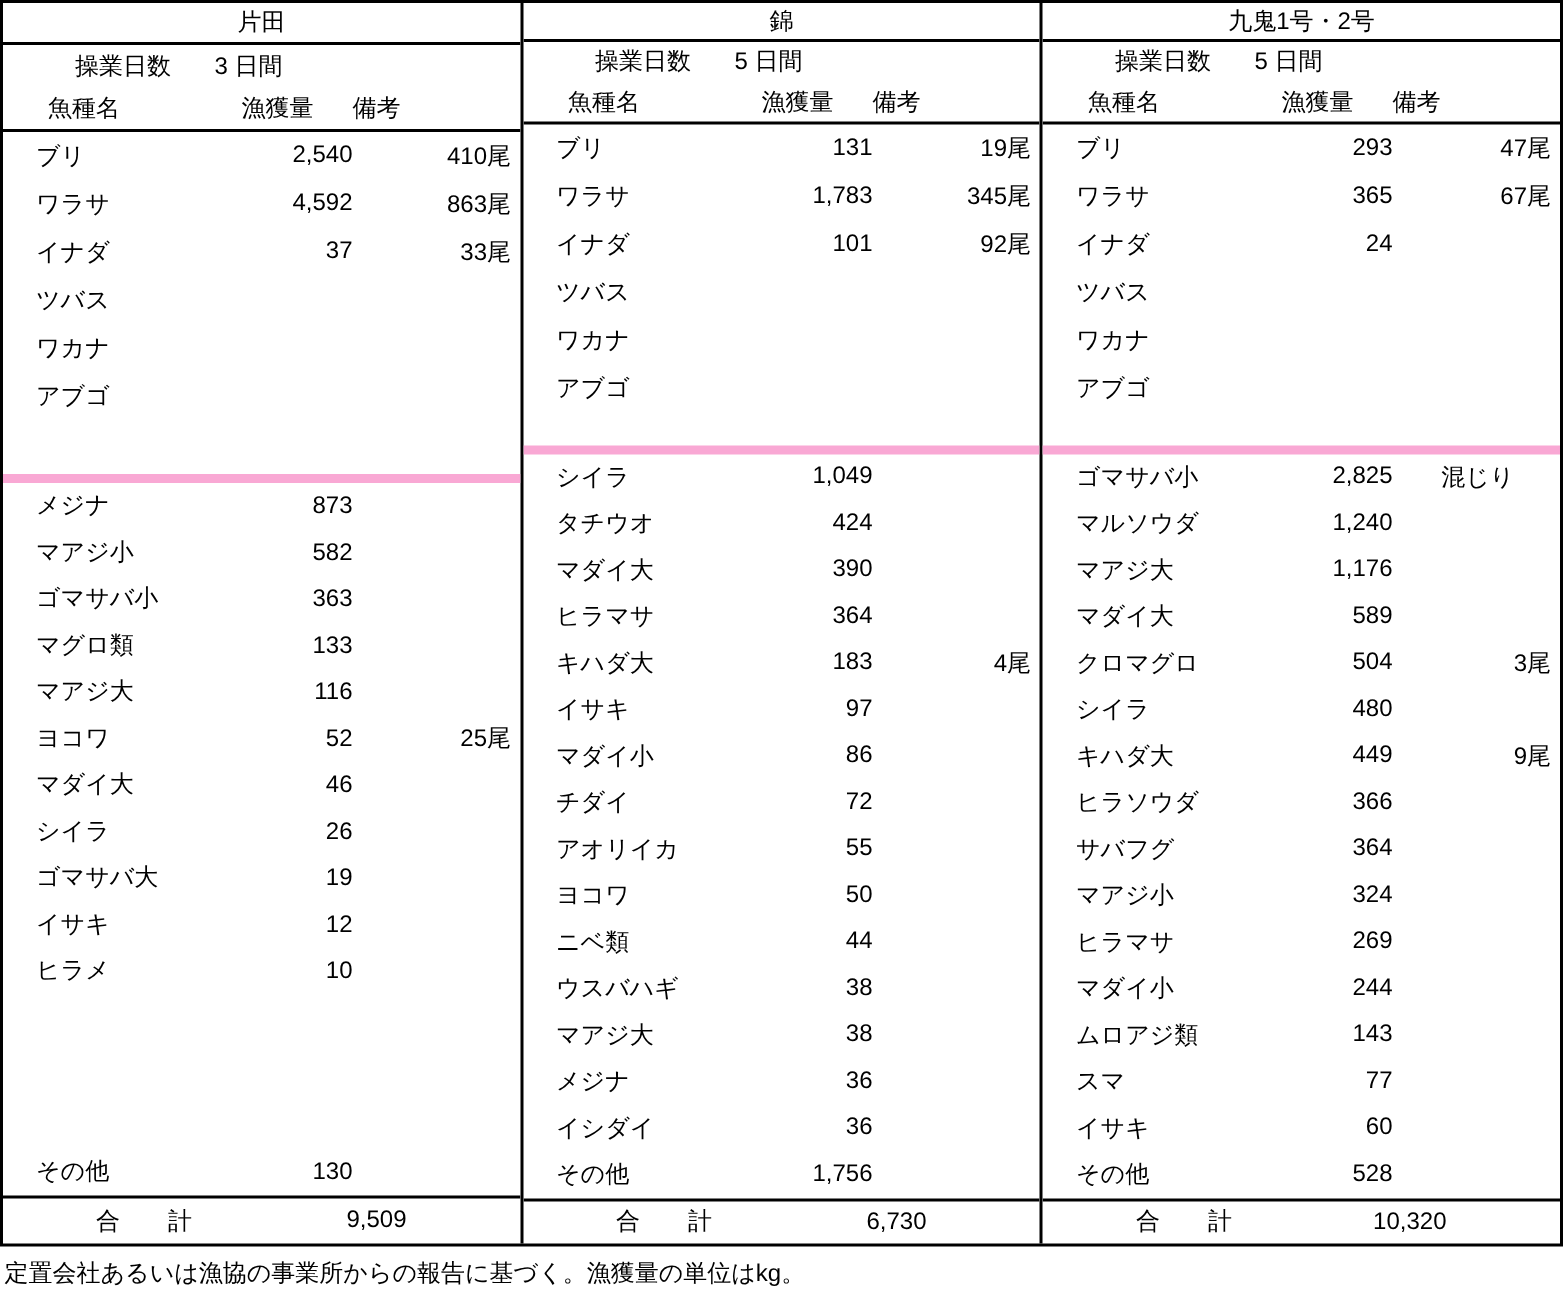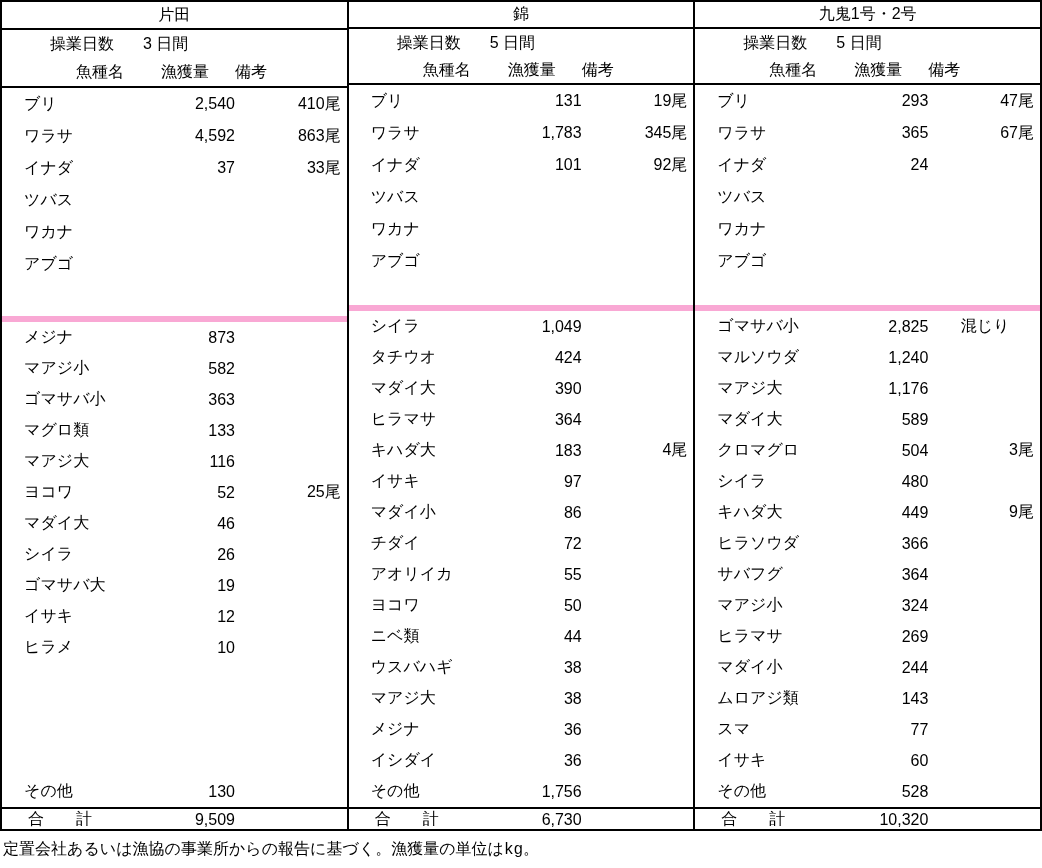--- a/index.html
+++ b/index.html
@@ -43,21 +43,21 @@
   .days-row .label { padding-left: 48px; }
   .days-row .value { padding-left: 8px; }
 
   .header-row {
     height: 29px;
     border-bottom: 2px solid #000;
     display: grid;
     grid-template-columns: 133px 100px 1fr;
     align-items: center;
   }
-  .header-row .h-name   { padding-left: 30px; margin-left: 44px; }
+  .header-row .h-name   { padding-left: 30px; }
   .header-row .h-qty    { text-align: center; }
   .header-row .h-remark { }
 
   .block1 {
     height: 234px;
     border-bottom: 6px solid #f9a8d4;
     display: flex;
     flex-direction: column;
   }
   .block1 .row { height: 32.16px; }
@@ -78,36 +78,36 @@
     flex: 0 0 auto;
   }
   .cell.name   { padding-left: 22px; white-space: nowrap; }
   .cell.qty    { text-align: right; white-space: nowrap; }
   .cell.remark { text-align: right; padding-right: 6px; white-space: nowrap; }
   .cell.remark.left { text-align: center; padding-left: 8px; }
 
   .other-row { height: 31px; }
 
   .total-row {
-    height: 22px;
+    height: 32px;
     border-top: 2px solid #000;
     display: grid;
     grid-template-columns: 133px 100px 1fr;
     align-items: center;
+    padding-left: 36px;
   }
   .total-row .t-label { padding-left: 26px; white-space: nowrap; }
   .total-row .t-qty   { text-align: right; white-space: nowrap; }
 
   .footer-note {
     height: 37px;
     display: flex;
     align-items: center;
     padding-left: 3px;
     font-size: 16px;
-    font-family: Liberation Mono, monospace;
   }
 </style>
 </head>
 <body>
 
 <div class="table">
 
   <div class="panel">
     <div class="title-row">
       <span>片田</span>

